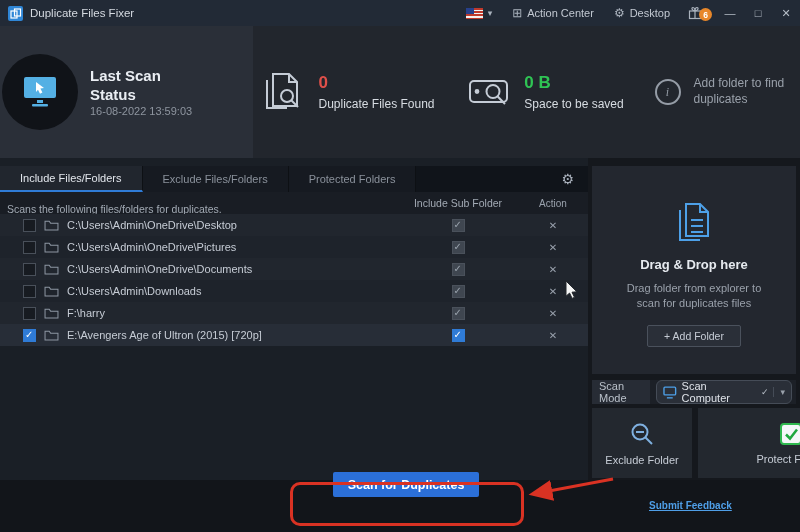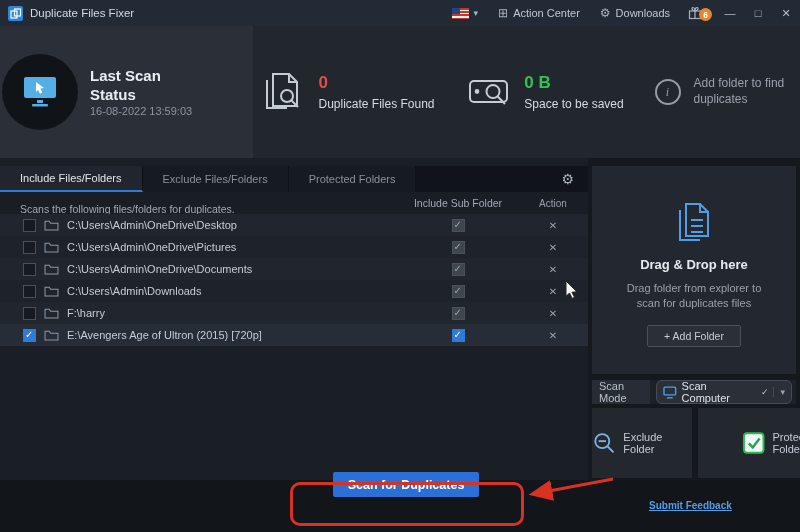--- a/index.html
+++ b/index.html
@@ -48,21 +48,21 @@
   .left-bg{position:absolute;left:0;top:158px;width:588px;height:322px;background:#1a1f26;}
   .tabs{position:absolute;left:0;top:166px;width:588px;height:26px;background:#10141a;display:flex;align-items:stretch;}
   .tab{display:flex;align-items:center;justify-content:center;font-size:11px;color:#8a919b;
        background:#161a21;border-right:1px solid #0d1014;padding:0 20px;cursor:default;}
   .tab.active{background:#21262e;color:#e2e6ec;border-bottom:2px solid #2f7bd6;}
   .tabs-gear{margin-left:auto;align-self:center;font-size:14px;color:#aab2bd;padding:0 14px;cursor:default;}
 
   .thead{position:absolute;left:0;top:192px;width:588px;height:22px;background:#191d24;
          display:flex;align-items:center;font-size:10.5px;color:#a2aab4;}
   .col-path{flex:1;display:flex;align-items:center;gap:8px;padding-left:23px;min-width:0;}
-  .thead .col-path{padding-left:20px;margin-top:12px;}
+  .thead .col-path{padding-left:7px;margin-top:12px;}
   .col-sub{width:120px;text-align:center;flex:none;}
   .col-action{width:70px;text-align:center;flex:none;}
 
   .tbody{position:absolute;left:0;top:214px;width:588px;}
   .row{height:22px;display:flex;align-items:center;background:#21262e;font-size:11px;color:#c6ccd5;}
   .row.alt{background:#1e232b;}
   .row.selected{background:#272d37;}
   .path-text{white-space:nowrap;overflow:hidden;text-overflow:ellipsis;}
   .folder-ic{flex:none;}
   .cb{width:13px;height:13px;box-sizing:border-box;border:1px solid #49505a;background:#171b21;
@@ -84,21 +84,21 @@
                   background:#2a2f38;padding:4px 16px;border-radius:2px;cursor:default;}
   .scan-mode{position:absolute;left:592px;top:380px;width:204px;height:24px;background:#1c2027;
              display:flex;align-items:center;}
   .sm-label{font-size:11px;color:#b9c0c9;width:58px;height:100%;display:flex;align-items:center;
             padding-left:7px;box-sizing:border-box;background:#272c35;flex:none;}
   .sm-dropdown{flex:1;height:22px;margin:0 4px 0 6px;background:#2a2f38;border:1px solid #454c57;
                border-radius:6px;display:flex;align-items:center;gap:5px;padding:0 6px;
                font-size:11px;color:#dfe3e9;cursor:default;}
   .sm-check{color:#b9c0c9;font-size:9px;}
   .sm-chev{margin-left:auto;color:#9aa1ab;font-size:9px;border-left:1px solid #454c57;padding-left:6px;}
-  .side-card{position:absolute;top:408px;height:70px;background:#23282f;display:flex;flex-direction:row;
+  .side-card{position:absolute;top:408px;height:70px;background:#23282f;display:flex;flex-direction:column;
              align-items:center;justify-content:center;gap:7px;cursor:default;}
   .card-exclude{left:592px;width:100px;}
   .card-protect{left:698px;width:98px;padding-left:44px;}
   .card-label{font-size:11px;color:#c6ccd5;}
 
   
   .footer{position:absolute;left:0;top:480px;width:800px;height:52px;background:#12151a;}
   .scan-btn{position:absolute;left:333px;top:472px;width:146px;height:25px;background:#2b6fd8;
             color:#fff;font-size:12.5px;font-weight:bold;border:none;border-radius:2px;
             display:flex;align-items:center;justify-content:center;cursor:default;
@@ -129,21 +129,21 @@
       <div class="tb-item">
         <span class="flag"></span>
         <span class="chev">▾</span>
       </div>
       <div class="tb-item">
         <span class="tb-ic">⊞</span>
         <span>Action Center</span>
       </div>
       <div class="tb-item">
         <span class="tb-ic">⚙</span>
-        <span>Downloads</span>
+        <span>Desktop</span>
       </div>
       <div class="gift-wrap">
         <svg width="14" height="14" viewBox="0 0 14 14">
           <g fill="none" stroke="#aab2bd" stroke-width="1.2">
             <rect x="1.5" y="5" width="11" height="7.5"></rect>
             <line x1="7" y1="5" x2="7" y2="12.5"></line>
             <path d="M7 5 C4 5 3 1.5 5 1.5 C6.5 1.5 7 3.5 7 5 C7 3.5 7.5 1.5 9 1.5 C11 1.5 10 5 7 5"></path>
           </g>
         </svg>
         <span class="badge">6</span>

